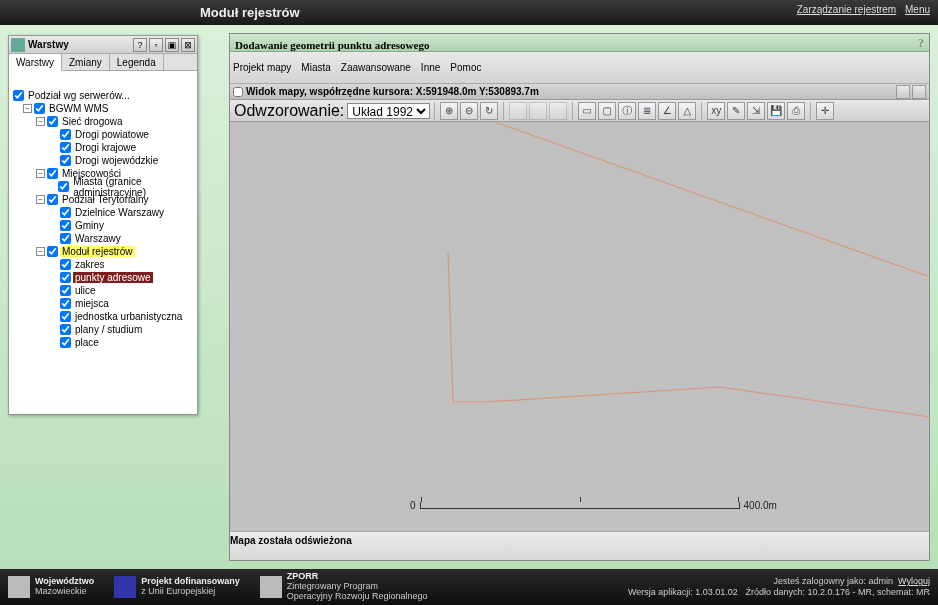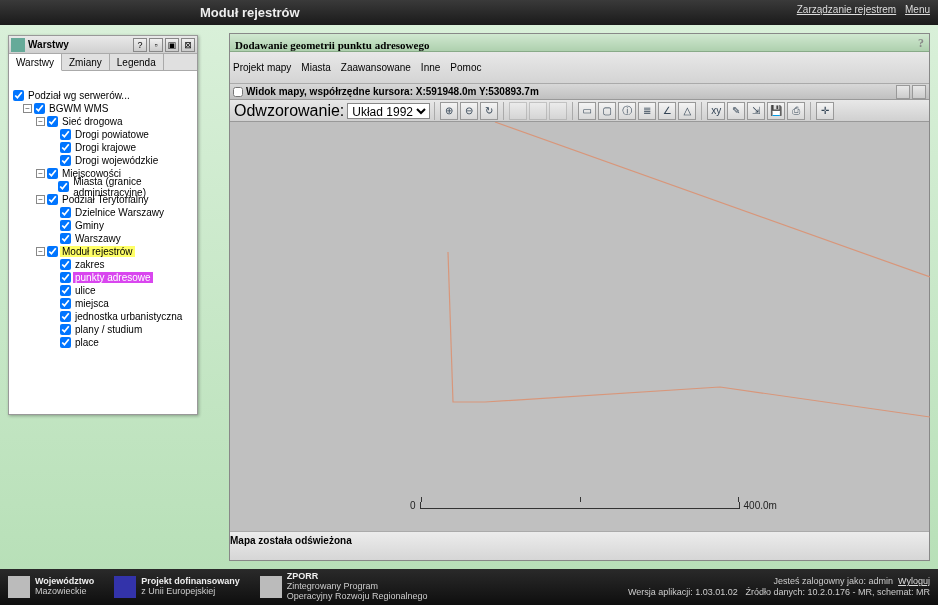--- a/index.html
+++ b/index.html
@@ -23,21 +23,21 @@
 .tab { padding: 2px 7px; font-size: 10px; cursor: pointer; border-right: 1px solid #aaa; display: flex; align-items: center; }
 .tab.active { background: #fff; border-bottom: 1px solid #fff; margin-bottom: -1px; }
 
 .tree { flex: 1; overflow: auto; padding: 18px 2px; font-size: 10px; }
 .tree-line { display: flex; align-items: center; height: 13px; padding-left: 2px; }
 .exp { width: 9px; height: 9px; border: 1px solid #888; background: #fff; font-size: 8px; line-height: 7px; text-align: center; color: #444; cursor: pointer; margin-right: 2px; }
 .spc { width: 11px; display: inline-block; }
 .ck { width: 11px; height: 11px; margin-right: 2px; }
 .lbl { padding: 0 2px; }
 .lbl.hi-yellow { background: #ffff66; }
-.lbl.hi-dark { background: #d946ef; color: #fff; }
+.lbl.hi-dark { background: #7f1d1d; color: #fff; }
 .ind1 { padding-left: 12px; }
 .ind2 { padding-left: 25px; }
 .ind3 { padding-left: 38px; }
 
 .map-area { flex: 1; margin: 8px 8px 8px 15px; background: #c0c0c0; border: 1px solid #888; display: flex; flex-direction: column; }
 .map-title { height: 18px; background: linear-gradient(#d0e8d0,#aed0ae); border-bottom: 1px solid #8a8; display: flex; align-items: flex-end; padding: 0 5px; font-family: Liberation Serif, serif; }
 .map-title-text { font-weight: bold; font-size: 11px; flex: 1; }
 .map-help { font-weight: bold; color: #888; cursor: pointer; font-size: 12px; }
 
 .map-menu { height: 32px; background: linear-gradient(#e8e8e8,#d4d4d4); border-bottom: 1px solid #aaa; display: flex; align-items: center; padding: 0 3px; font-size: 10px; }

